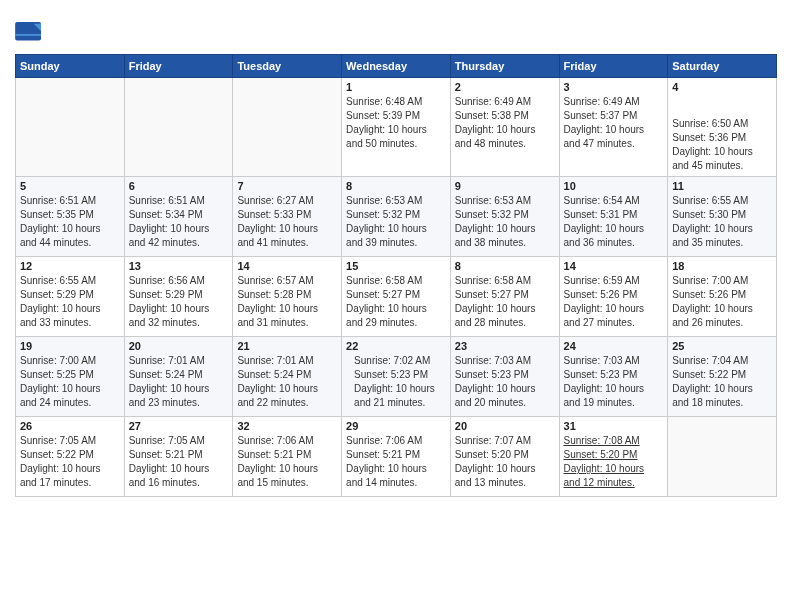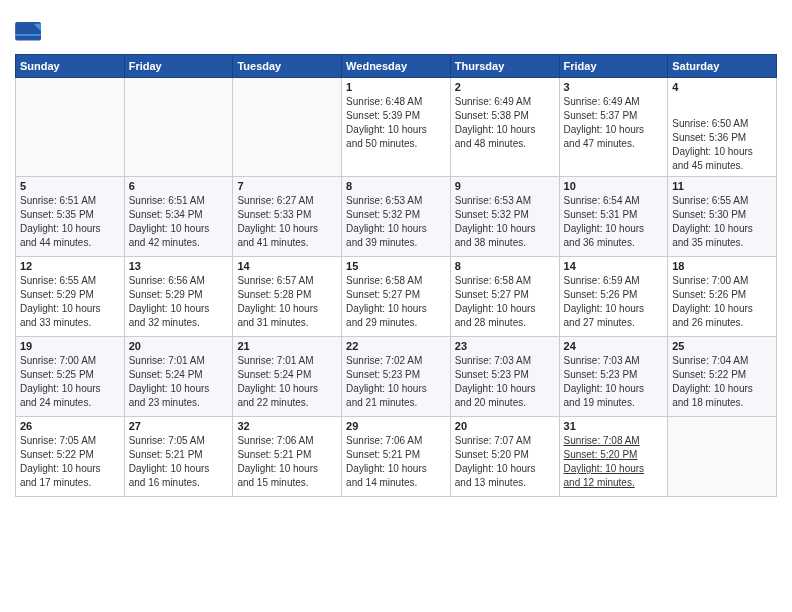--- a/index.html
+++ b/index.html
@@ -275,21 +275,21 @@
           </td>
           <td>
             <div class="day-num">21</div>
             <div class="day-info" style="white-space: pre-line;">Sunrise: 7:01 AM
 Sunset: 5:24 PM
 Daylight: 10 hours
 and 22 minutes.</div>
           </td>
           <td>
             <div class="day-num">22</div>
-            <div class="day-info" style="white-space: pre-line;">Sunrise: 7:02 AM
+            <div class="day-info" style="white-space: pre-line; margin-left: 8px;">Sunrise: 7:02 AM
 Sunset: 5:23 PM
 Daylight: 10 hours
 and 21 minutes.</div>
           </td>
           <td>
             <div class="day-num">23</div>
             <div class="day-info" style="white-space: pre-line;">Sunrise: 7:03 AM
 Sunset: 5:23 PM
 Daylight: 10 hours
 and 20 minutes.</div>

